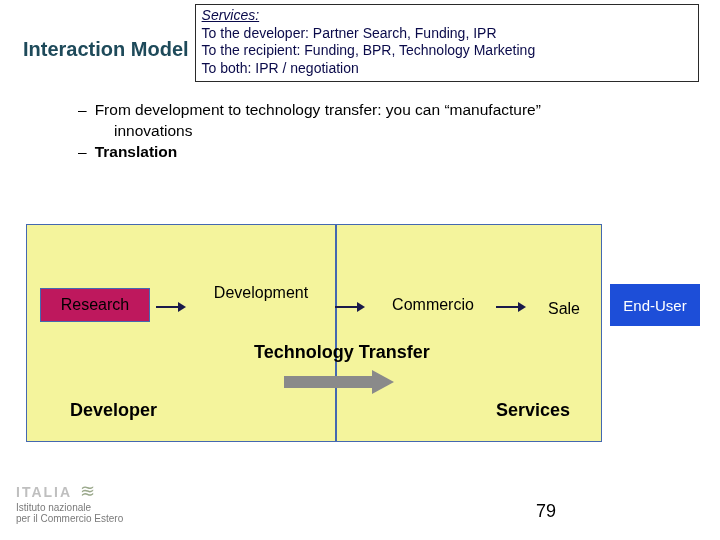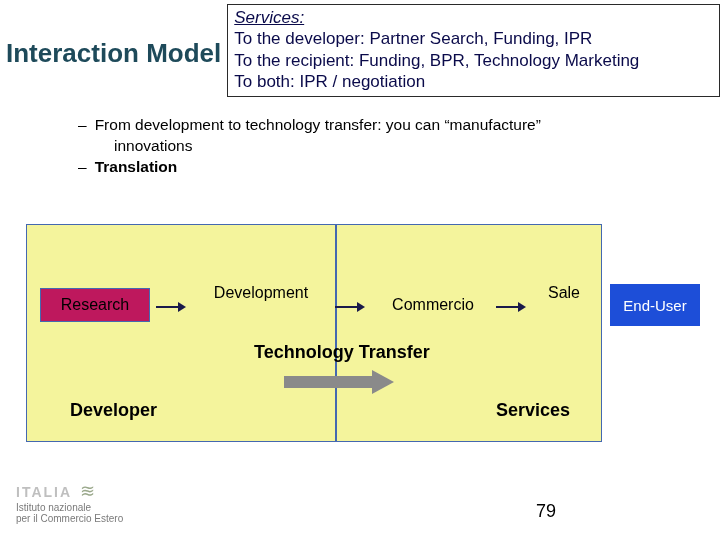--- a/index.html
+++ b/index.html
@@ -10,32 +10,33 @@
     font-family: Verdana, Arial, sans-serif;
     position: relative;
     overflow: hidden;
   }
   .header-row {
     display: flex;
     align-items: flex-start;
     padding: 4px 0 0 6px;
   }
   .title {
-    font-size: 26px;
+    font-size: 20px;
     font-weight: bold;
     color: #1e4a5a;
     padding-top: 34px;
     white-space: nowrap;
+    margin-left: 17px;
   }
   .services-box {
     border: 1px solid #2a2a2a;
     background: #fff;
     margin-left: 6px;
     padding: 2px 6px 4px 6px;
-    font-size: 17px;
+    font-size: 14px;
     line-height: 1.25;
     color: #0a0a4a;
     width: 504px;
   }
   .services-title {
     font-style: italic;
     font-weight: normal;
     text-decoration: underline;
   }
   .bullets {
@@ -68,21 +69,21 @@
     font-size: 16px;
     text-align: center;
     display: flex;
     align-items: center;
     justify-content: center;
     padding: 0 4px;
   }
   .node-research  { left: 14px;  top: 64px; width: 110px; height: 34px; color:#000; background:#be185d; border:1px solid #4468b0;}
   .node-dev       { left: 170px; top: 52px; width: 130px; height: 34px; color:#000; }
   .node-prod      { left: 350px; top: 64px; width: 114px; height: 34px; color:#000; }
-  .node-sale      { left: 508px; top: 52px; width: 60px;  height: 34px; color:#000; }
+  .node-sale      { left: 508px; top: 68px; width: 60px;  height: 34px; color:#000; }
   .node-enduser   { left: 584px; top: 60px; width: 90px;  height: 42px; color:#fff; background:#1d4ed8; font-size:15px; }
 
   .arrow {
     position: absolute;
     width: 30px;
     height: 12px;
   }
   .arrow svg { width:100%; height:100%; }
   .arrow1 { left: 130px; top: 75px; }
   .arrow2 { left: 309px; top: 75px; }

